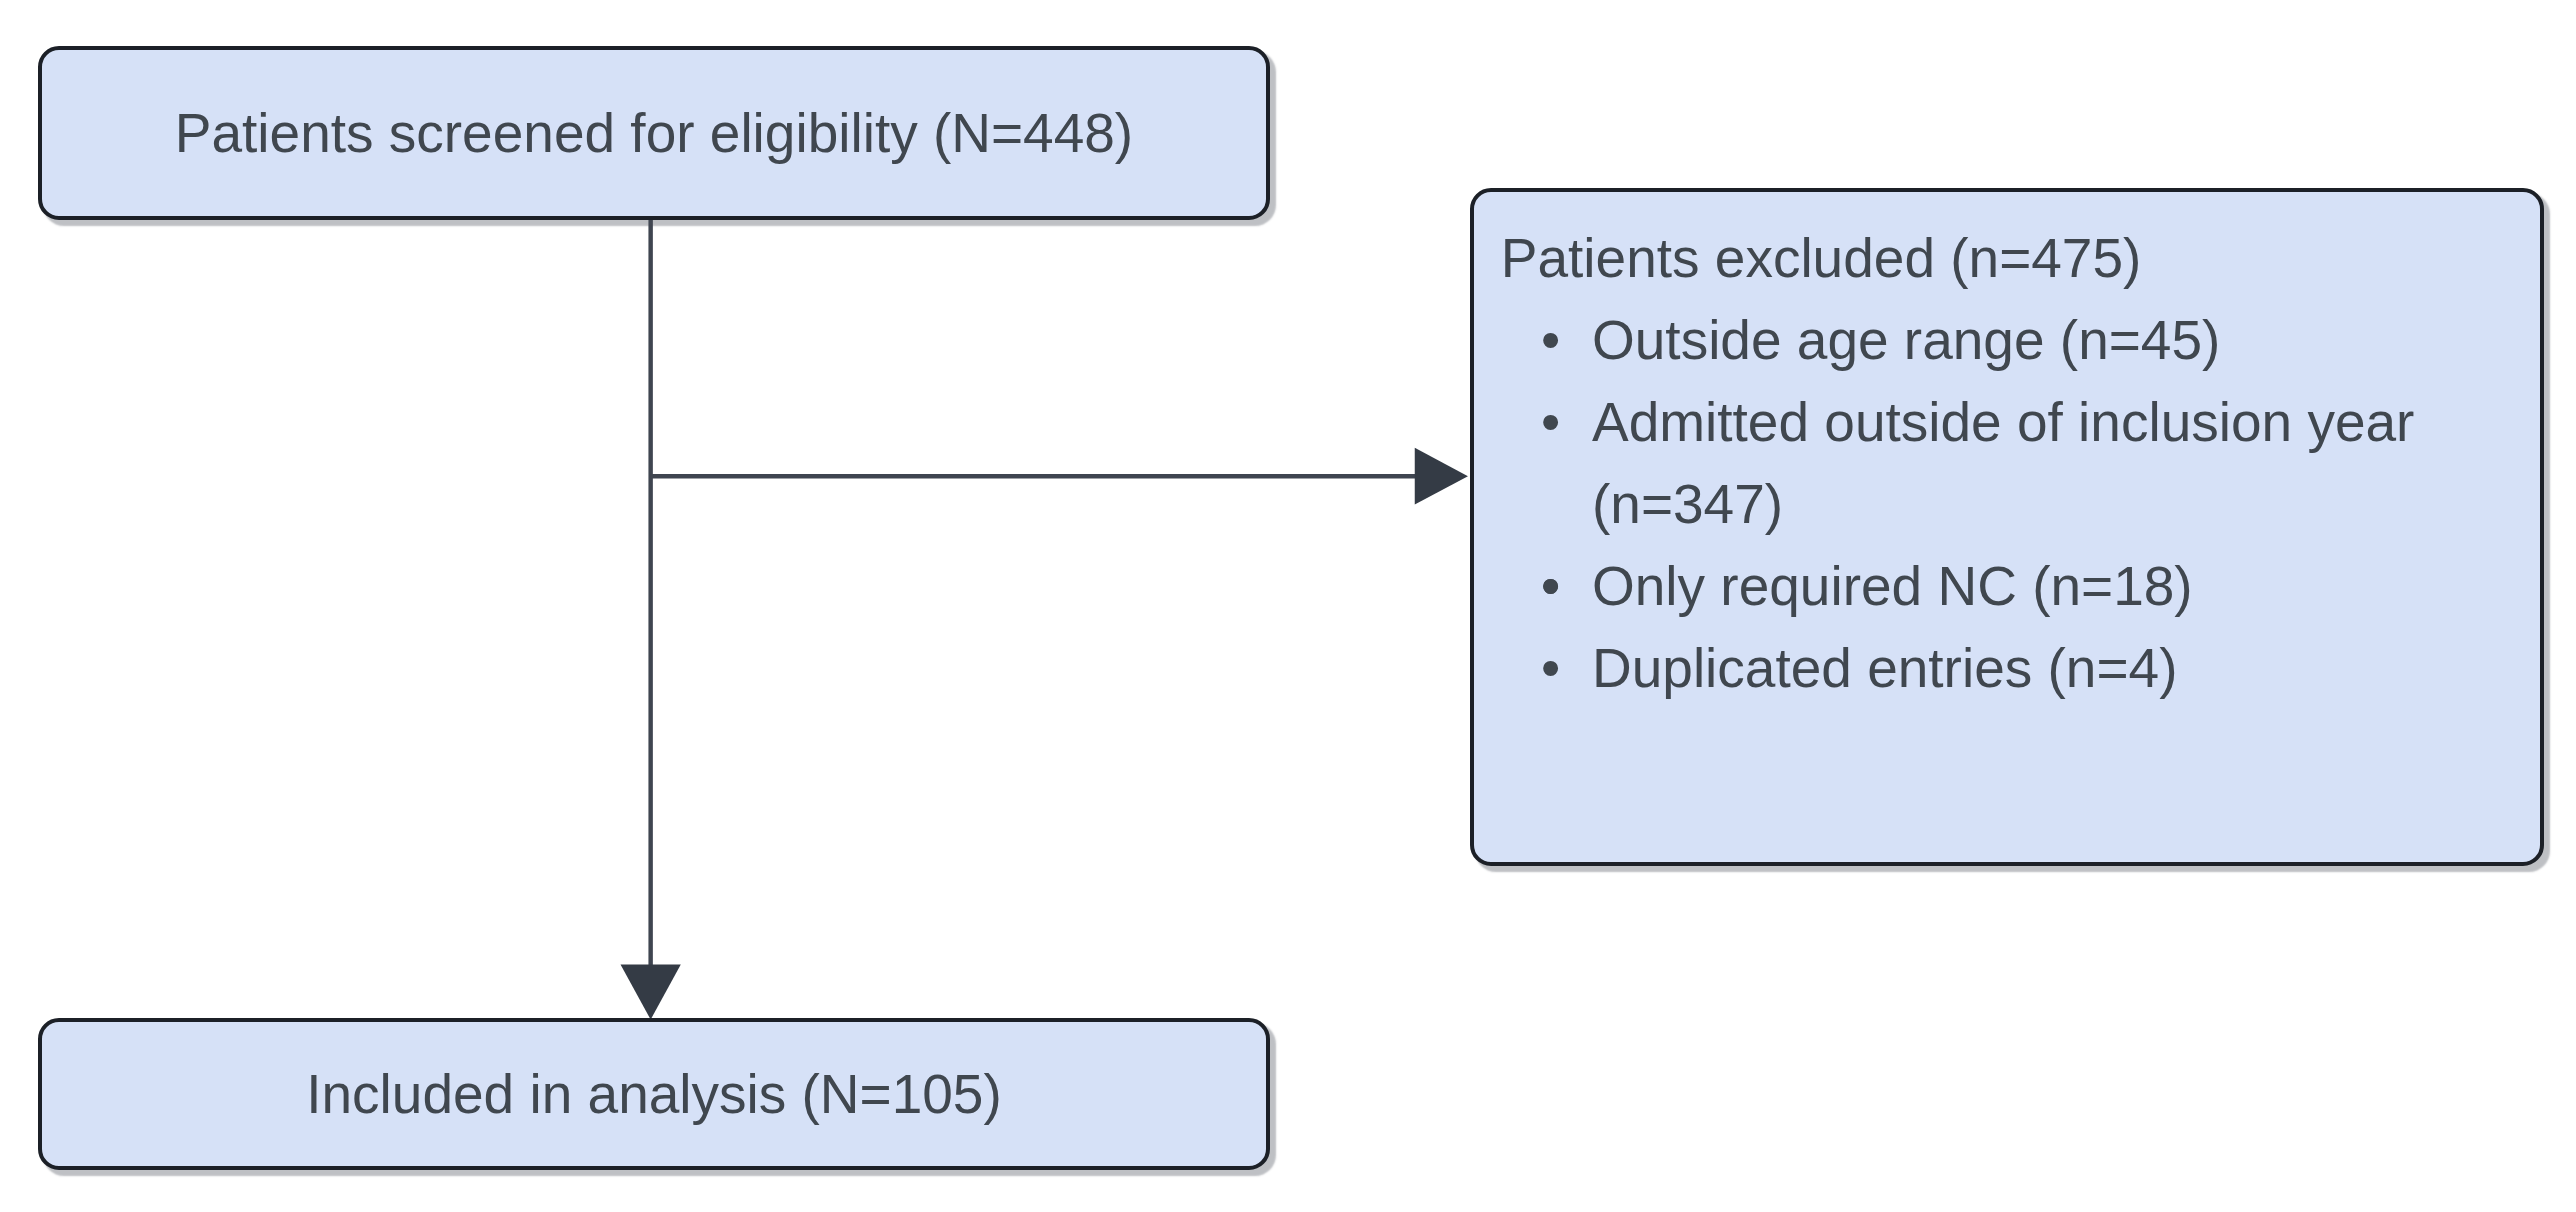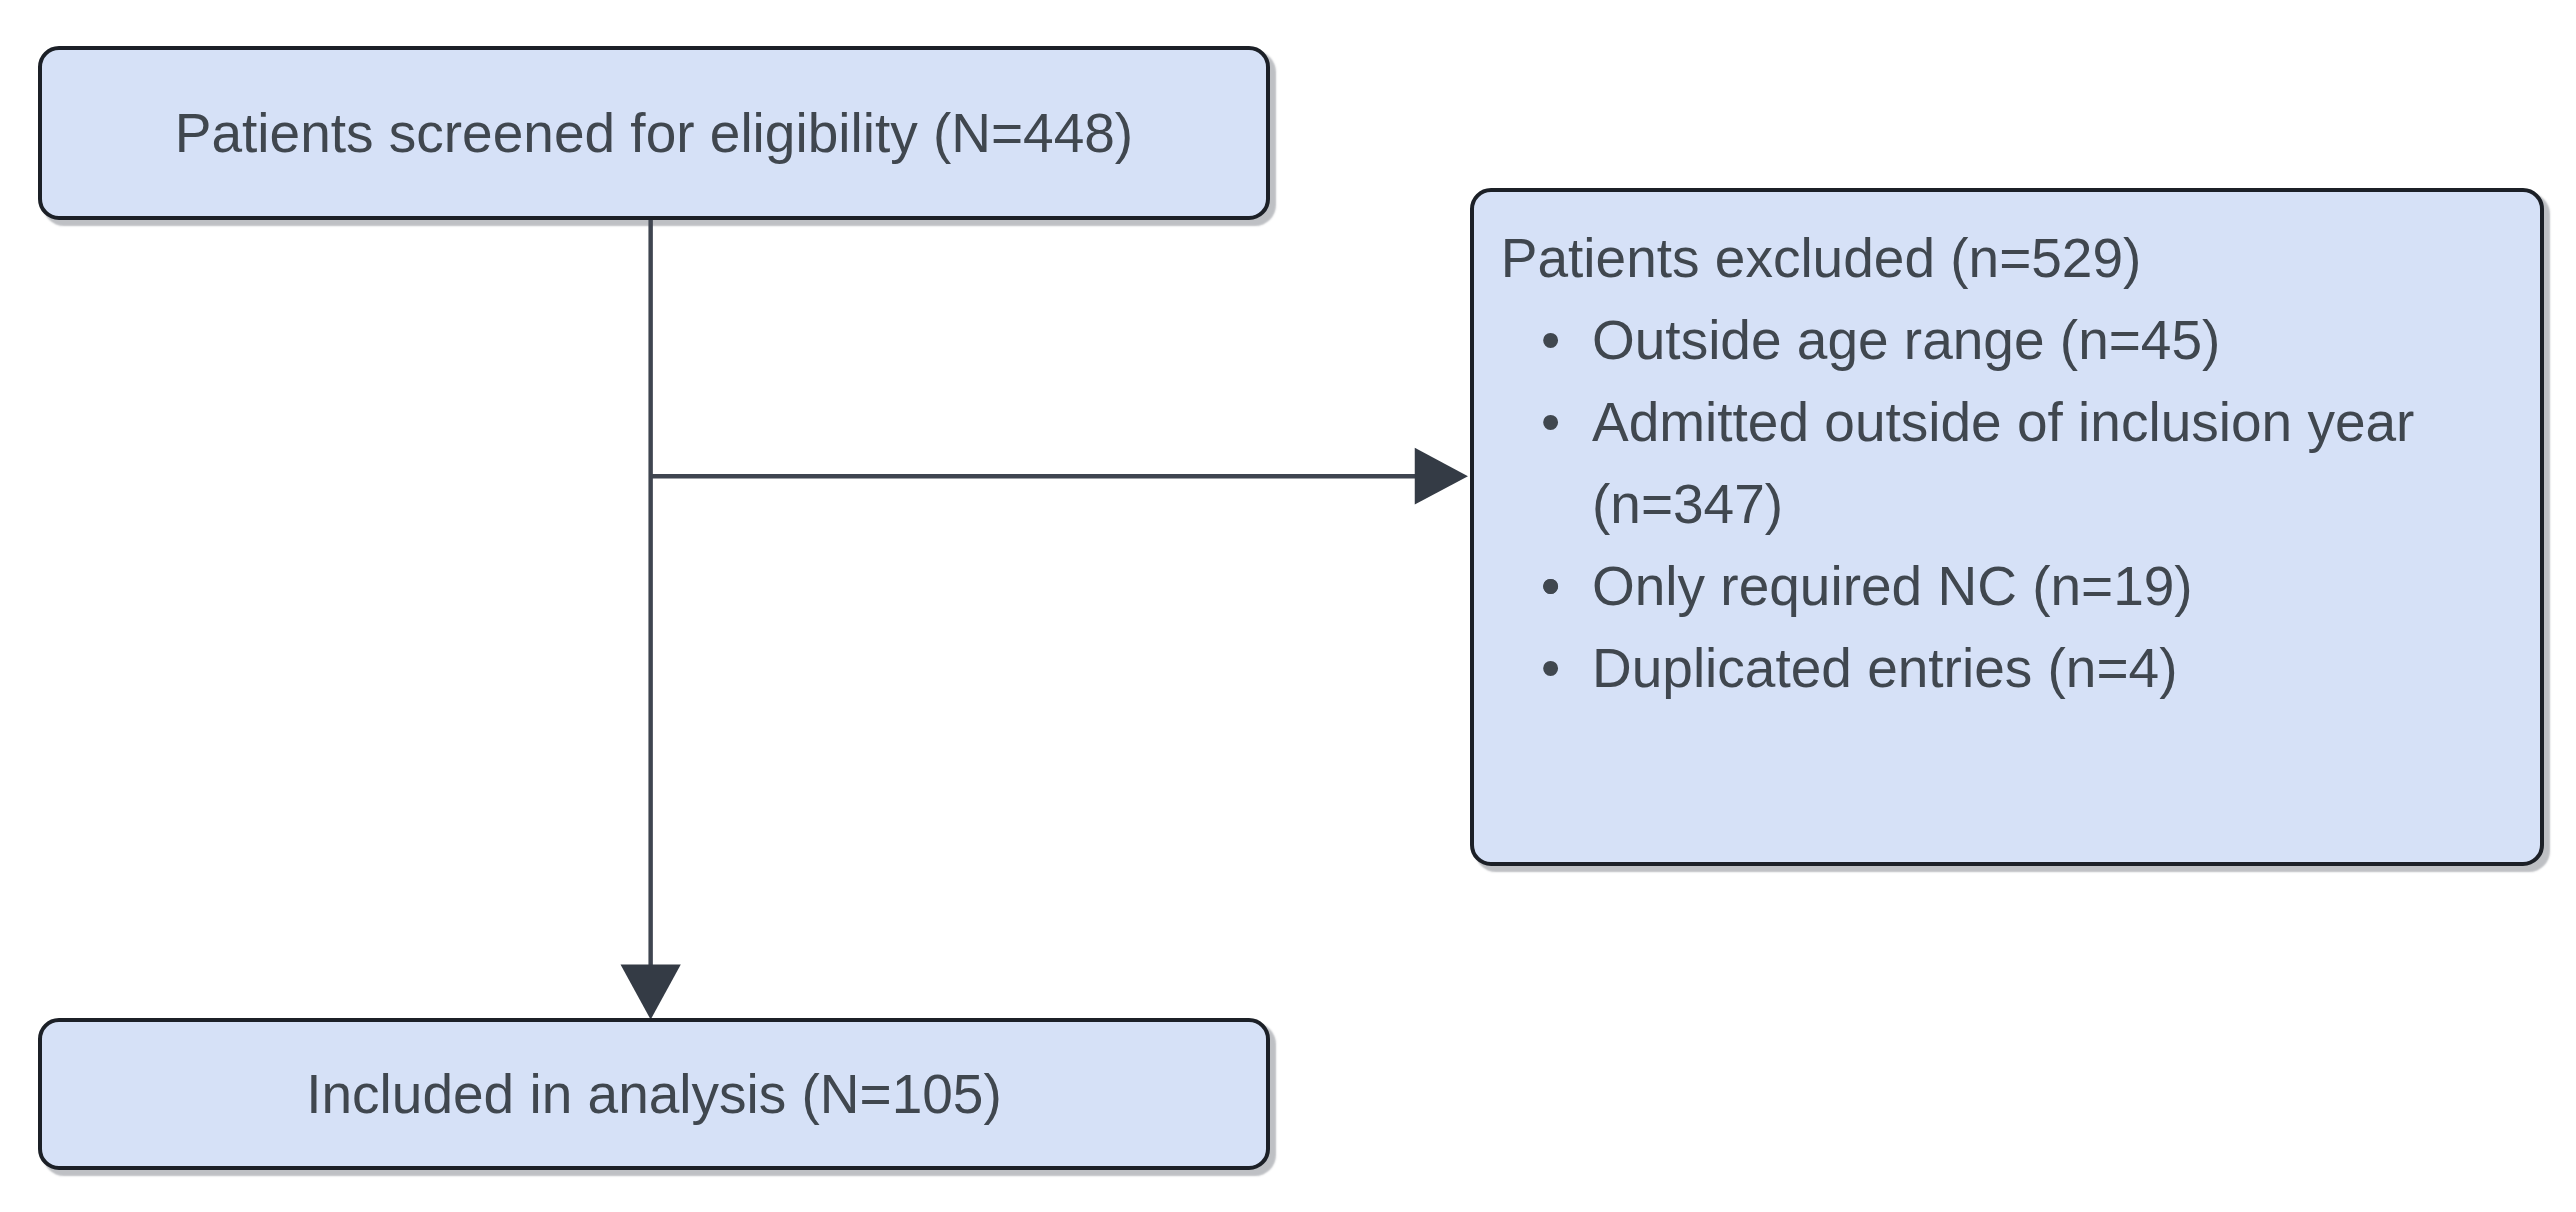--- a/index.html
+++ b/index.html
@@ -94,36 +94,36 @@
     <polygon points="700,1088 768,1088 734,1150"></polygon>
     <line x1="734" y1="537" x2="1600" y2="537"></line>
     <polygon points="1596,505 1596,569 1656,537"></polygon>
   </svg>
 
   <div class="box box-centered box-screened">
     <span>Patients screened for eligibility (N=448)</span>
   </div>
 
   <div class="box box-excluded">
-    <div class="excluded-title">Patients excluded (n=529)</div>
+    <div class="excluded-title">Patients excluded (n=475)</div>
     <ul class="exclusion-list">
       <li>
         <span class="bullet">•</span>
         <span>Outside age range (n=45)</span>
       </li>
       <li>
         <span class="bullet">•</span>
         <span>Admitted outside of inclusion year (n=347)</span>
       </li>
       <li>
         <span class="bullet">•</span>
       </li>
       <li>
         <span class="bullet">•</span>
-        <span>Only required NC (n=19)</span>
+        <span>Only required NC (n=18)</span>
       </li>
       <li>
         <span class="bullet">•</span>
         <span>Duplicated entries (n=4)</span>
       </li>
     </ul>
   </div>
 
   <div class="box box-centered box-included">
     <span>Included in analysis (N=105)</span>

